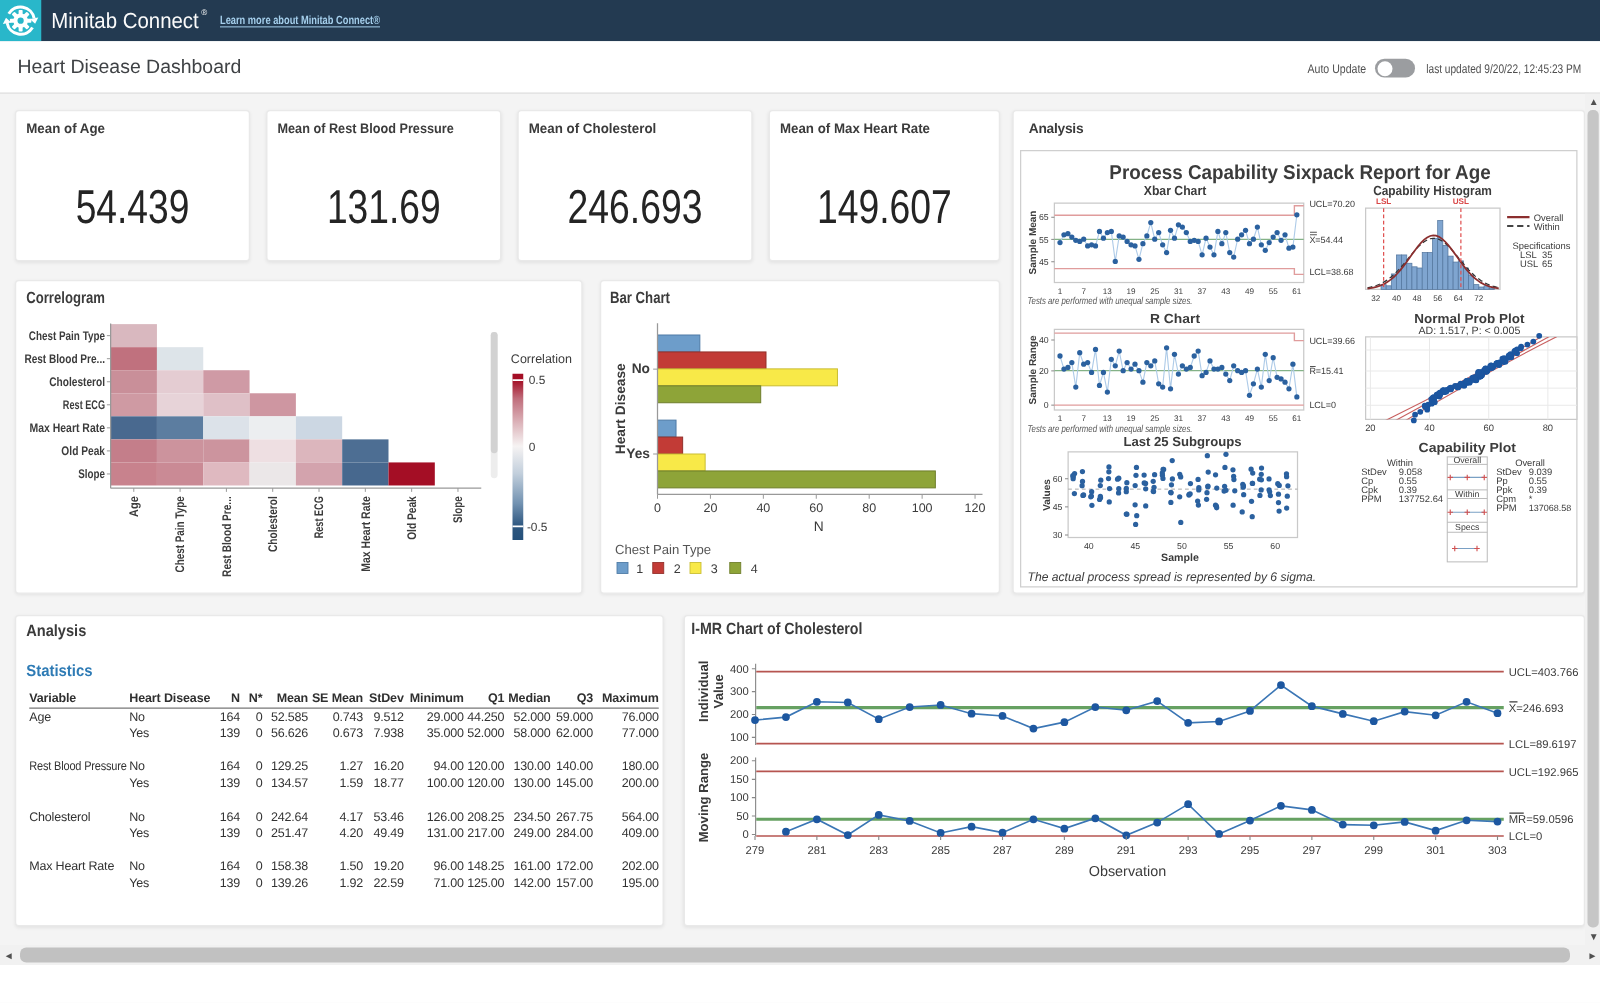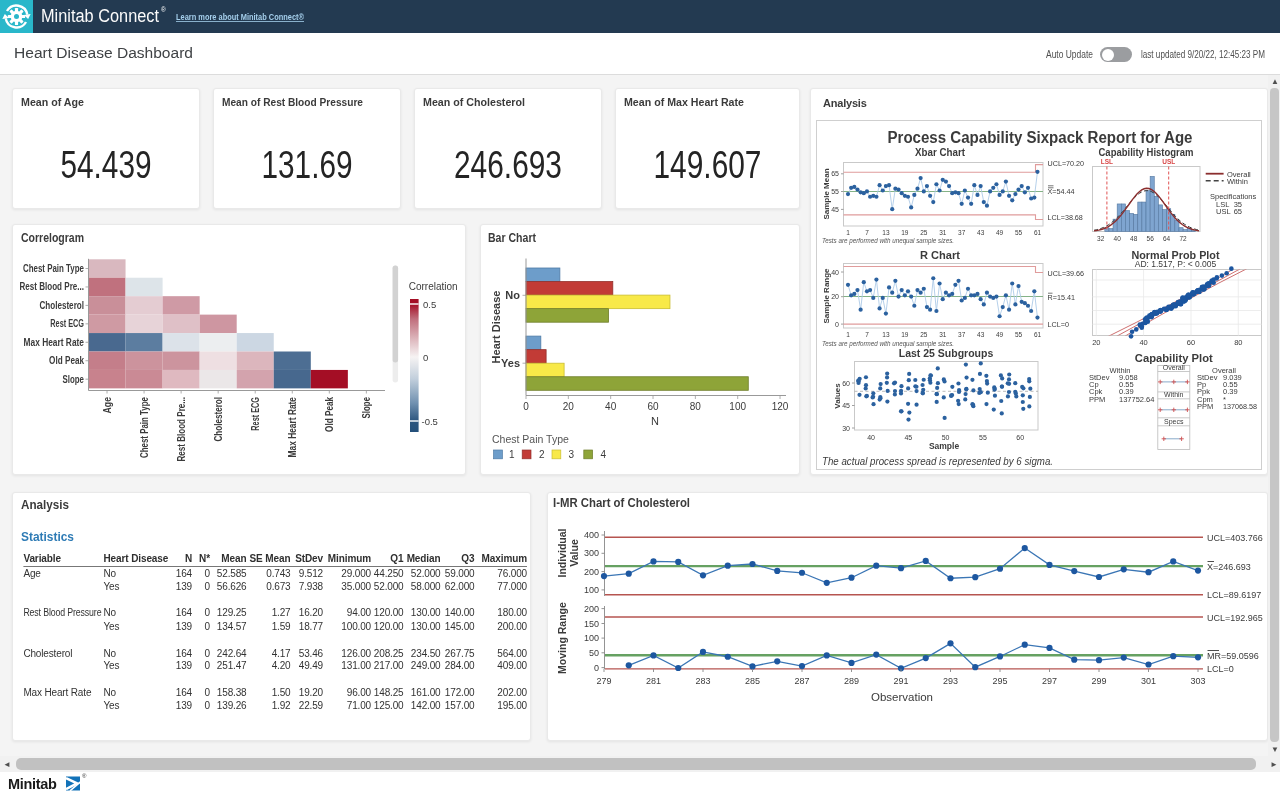--- a/index.html
+++ b/index.html
@@ -1085,21 +1085,12 @@
       <text x="902" y="700.5" font-size="11.5" text-anchor="middle">Observation</text>
     </svg>
 <div class="scroll-track-v"></div>
     <div class="scroll-thumb-v"></div>
 <div class="arr" style="left:1271px;top:77px">▲</div>
 <div class="arr" style="left:1271px;top:745px">▼</div>
 <div class="scroll-track-h"></div>
     <div class="scroll-thumb-h"></div>
 <div class="arr" style="left:3px;top:760px">◄</div>
 <div class="arr" style="left:1270px;top:760px">►</div>
-<div id="footer">
-      <div id="mtbword">Minitab</div>
-<div style="position:absolute;left:66px;top:4px"><svg width="15" height="15" viewBox="0 0 15 15">
-<rect x="0" y="0.5" width="14" height="14" fill="#1272b8"></rect>
-<polyline points="0,2 11,7.4 0,13.2" fill="none" stroke="#fff" stroke-width="2.5"></polyline>
-<line x1="14.8" y1="5.6" x2="4" y2="14.8" stroke="#fff" stroke-width="1.6"></line>
-</svg></div>
-<div style="position:absolute;left:82px;top:1px;font-size:6px;color:#333">®</div>
-</div>
 </div>
 </body></html>

